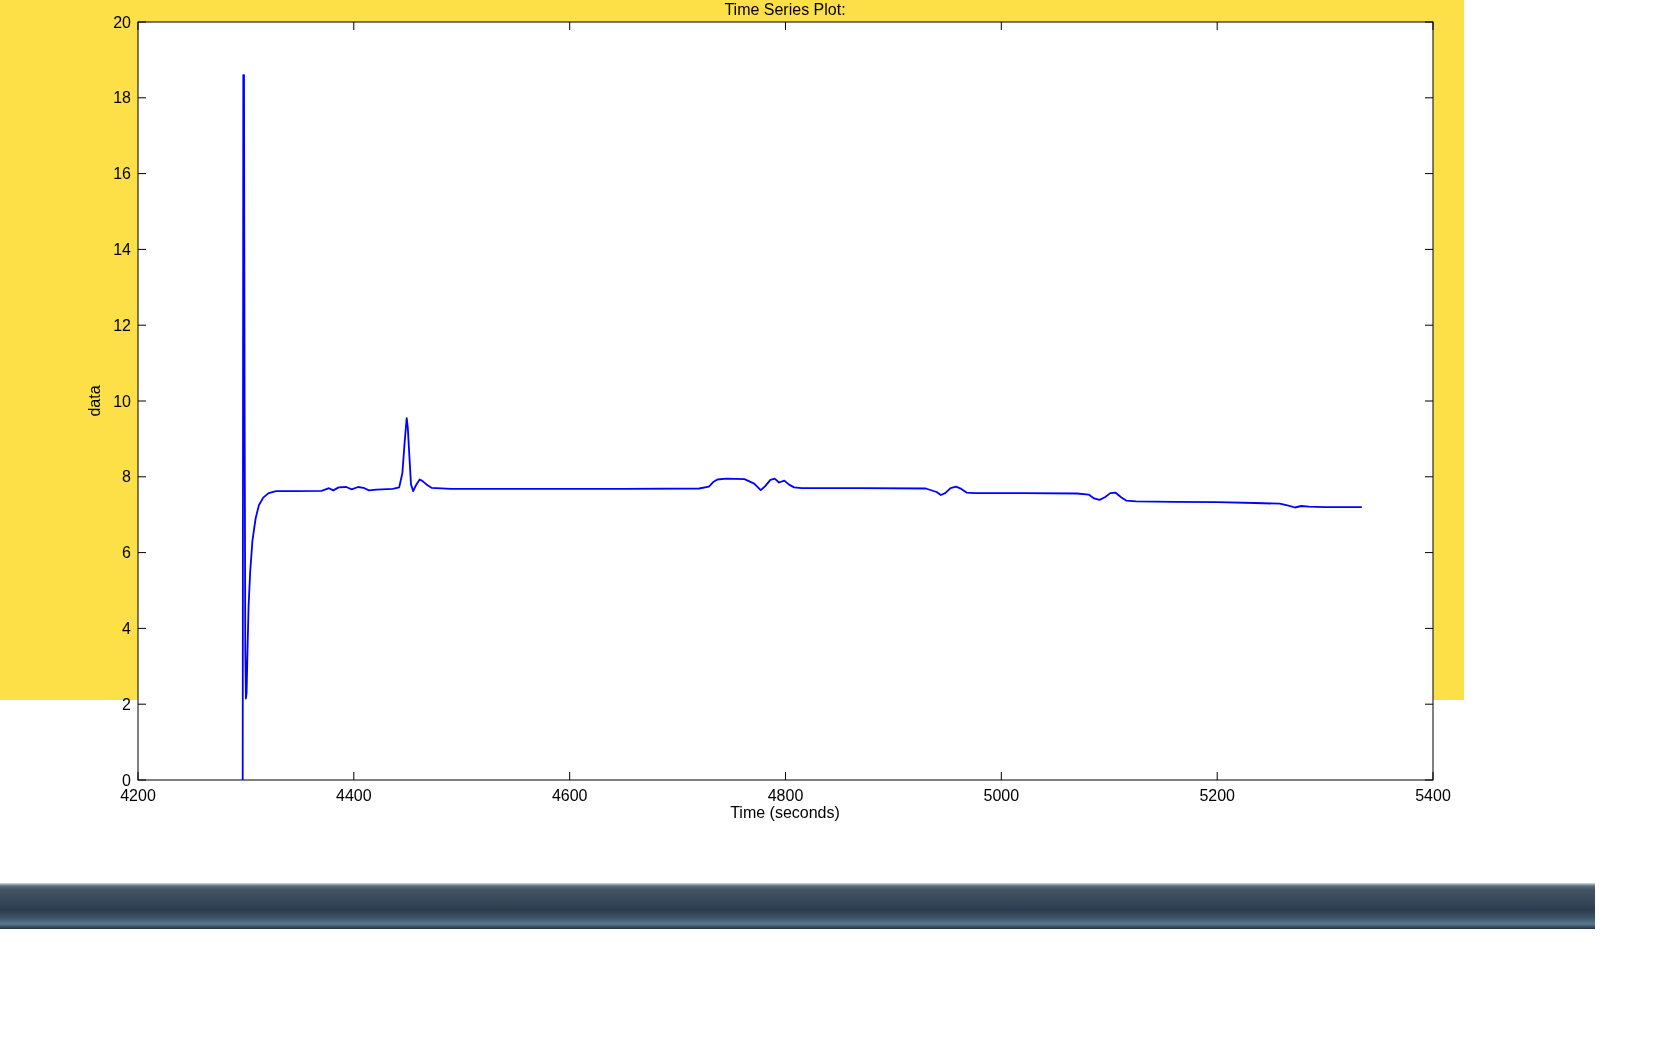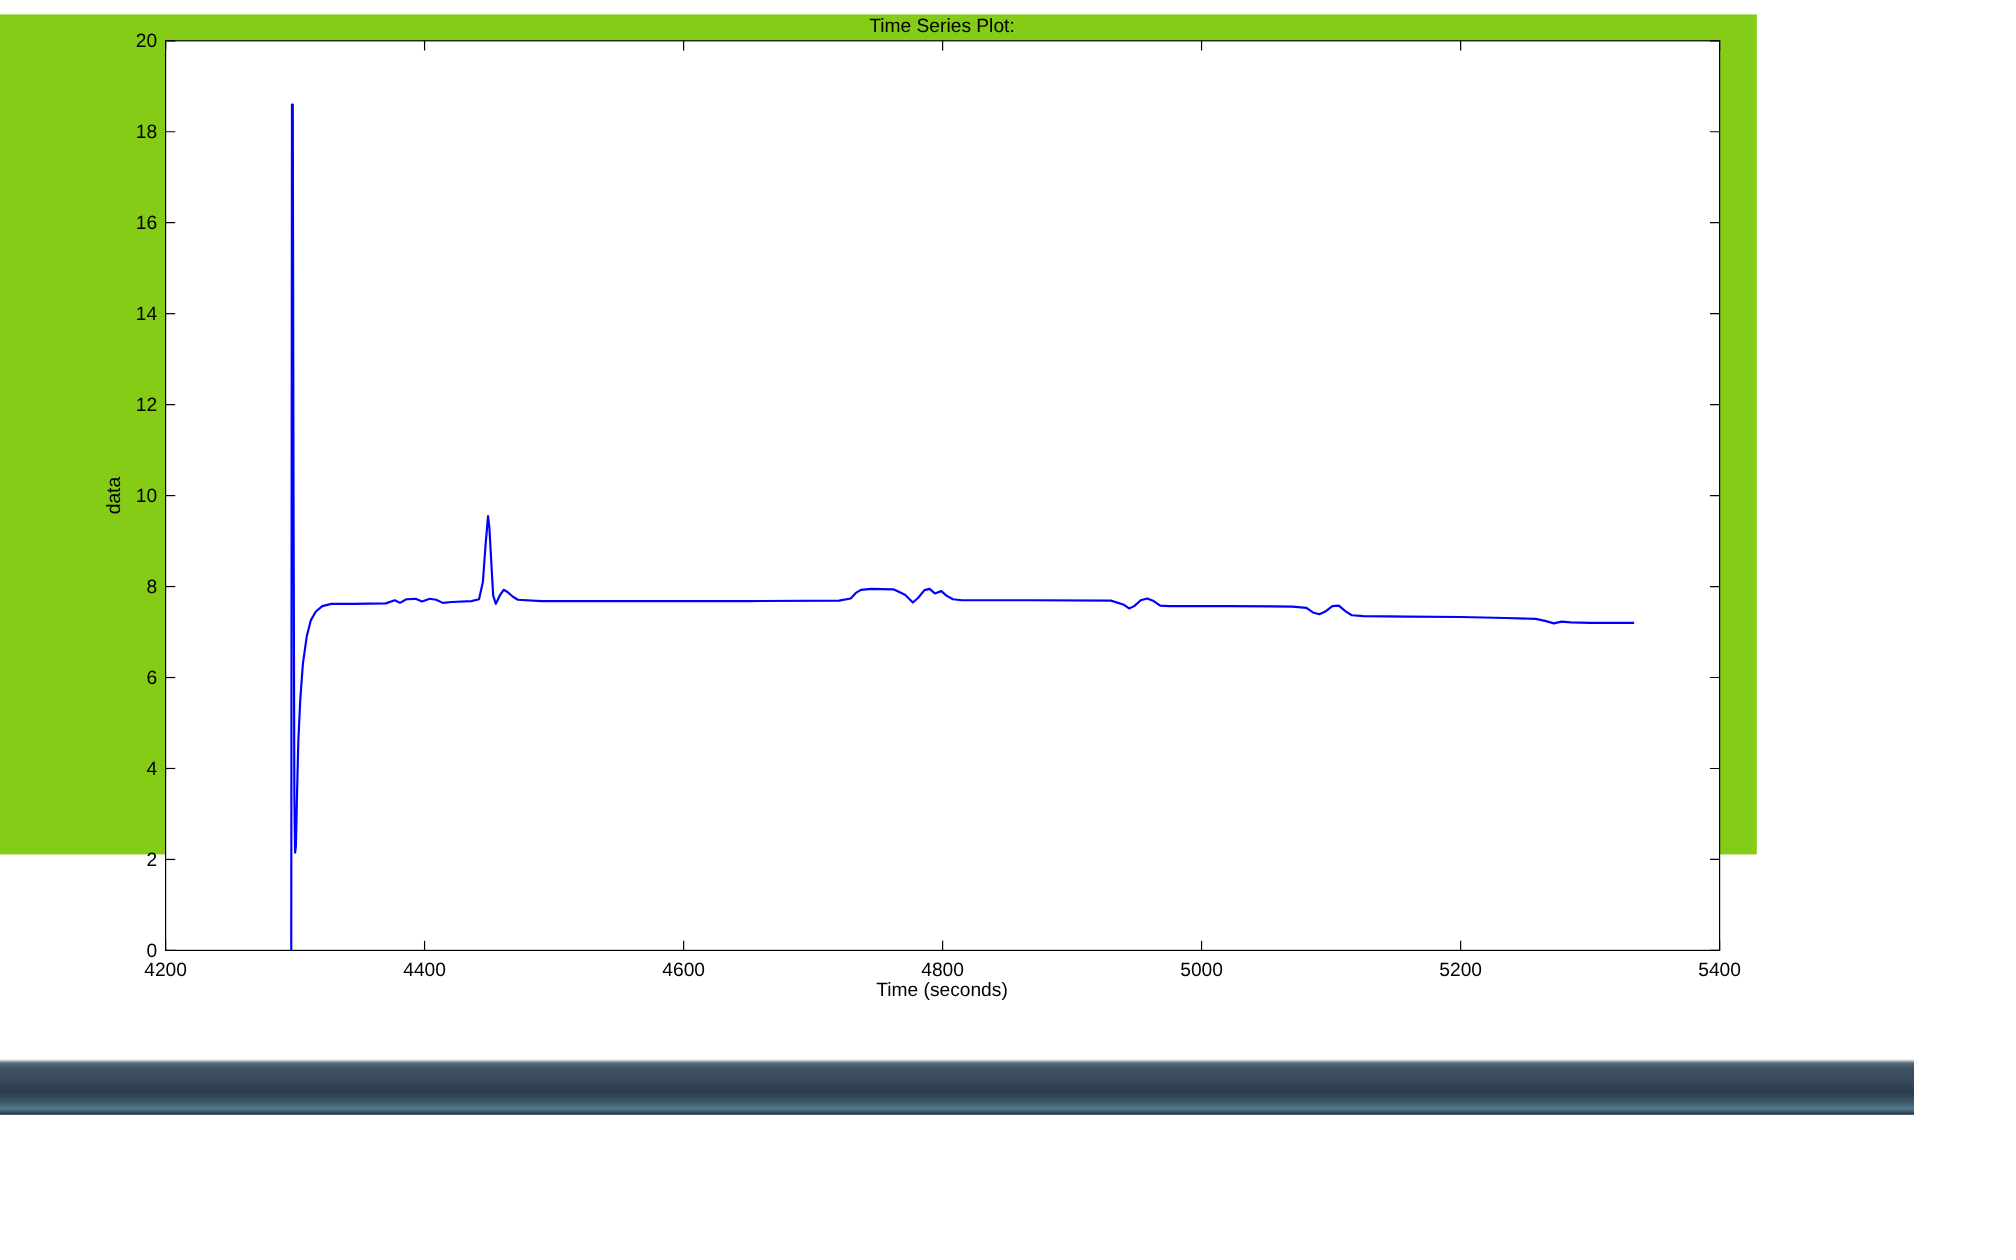--- a/index.html
+++ b/index.html
@@ -1,22 +1,22 @@
 <!DOCTYPE html>
 <html><head>
 <meta charset="utf-8">
 <style>
   html,body{margin:0;padding:0;}
   body{
     width:1680px;height:1050px;background:#ffffff;overflow:hidden;
     font-family:"Liberation Sans",sans-serif;position:relative;
   }
   .figure{
-    position:absolute;left:0;top:12px;width:1464px;height:700px;
-    background:#84cc16;
+    position:absolute;left:0;top:0;width:1464px;height:700px;
+    background:#fde047;
   }
   #plot-svg{position:absolute;left:0;top:0;}
   .tick-label{font:16px "Liberation Sans",sans-serif;fill:#000;}
   .axis-text{font:16px "Liberation Sans",sans-serif;fill:#000;}
 
   
   .taskbar{
     position:absolute;left:0;top:883px;width:1595px;height:46px;
     background:linear-gradient(to bottom,
       #a8b2ba 0px,#5a6c7c 2px,#41535f 6px,#36475a 18px,

